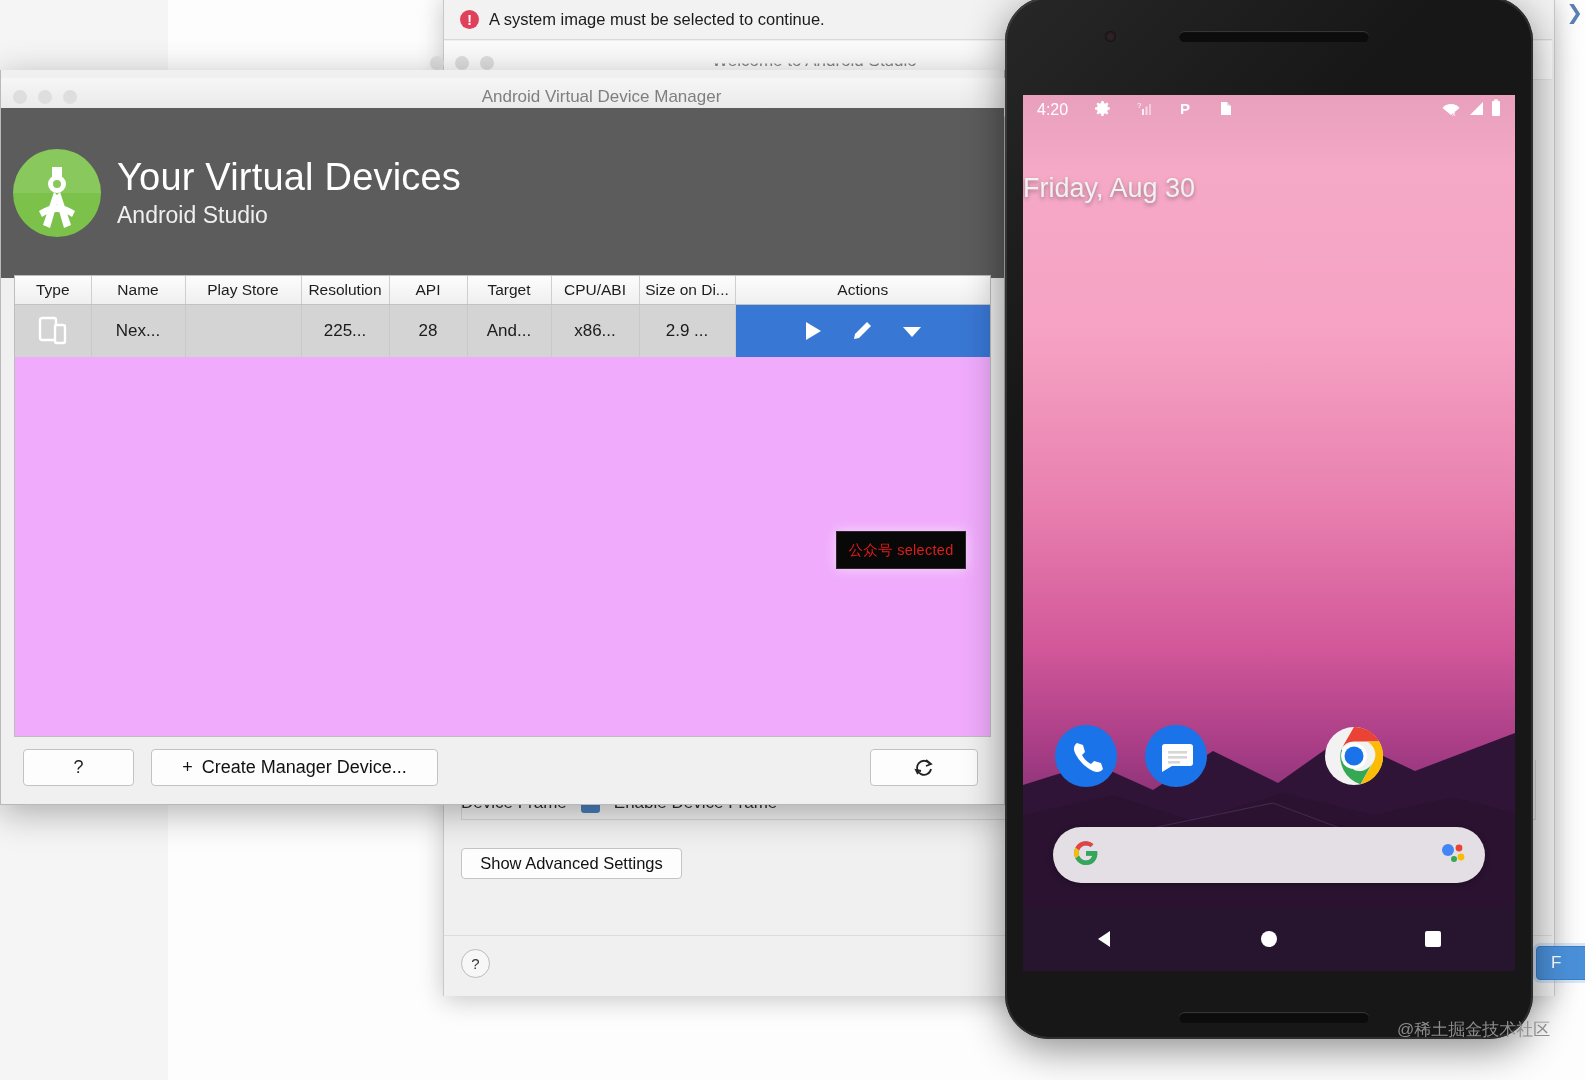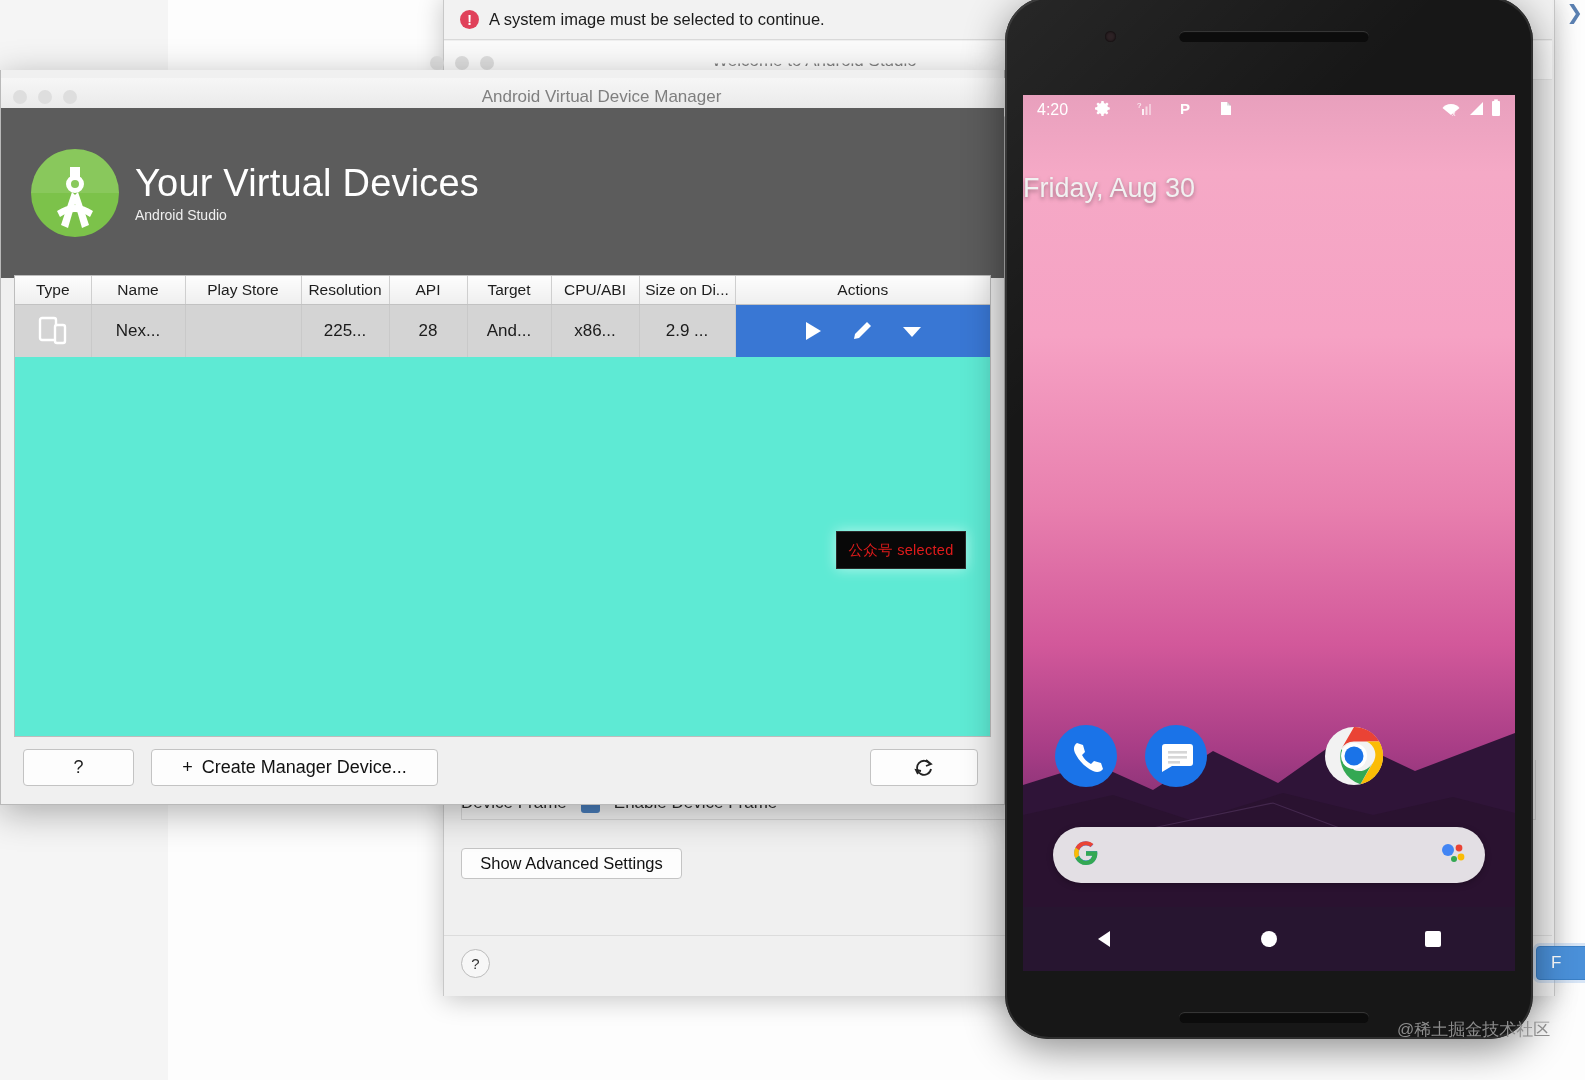--- a/index.html
+++ b/index.html
@@ -91,34 +91,34 @@
   }
   #avd-titlebar .title{
     position:absolute;left:0;right:0;top:9px;text-align:center;
     font-size:17px;color:#7f7f7f;
   }
   #avd-dots{position:absolute;left:12px;top:12px;display:flex;gap:11px;}
   #avd-dots i{width:14px;height:14px;border-radius:50%;background:#dedede;display:block;cursor:pointer;}
 
   #avd-header{
     position:absolute;left:0;top:38px;width:1003px;height:170px;background:#5c5c5c;
-    display:flex;align-items:center;padding-left:30px;box-sizing:border-box;gap:16px;
+    display:flex;align-items:center;padding-left:12px;box-sizing:border-box;gap:16px;
   }
   #avd-logo{width:88px;height:88px;border-radius:50%;background:#7cc24a;position:relative;overflow:hidden;flex:none;}
   #avd-logo .shade{position:absolute;left:0;top:0;width:100%;height:50%;background:rgba(255,255,255,.10);}
   #avd-logo svg{position:absolute;left:0;top:0;}
   #avd-header .htxt h1{
     margin:0;font-size:38px;font-weight:400;color:#fff;line-height:1.1;letter-spacing:.2px;
   }
-  #avd-header .htxt .sub{margin-top:3px;font-size:14px;color:#efefef;}
+  #avd-header .htxt .sub{margin-top:3px;font-size:23px;color:#efefef;}
 
   
   #avd-table-wrap{
     position:absolute;left:13px;top:205px;width:977px;height:462px;
-    background:#5eead4;border:1px solid #bdbdbd;box-sizing:border-box;
+    background:#f0abfc;border:1px solid #bdbdbd;box-sizing:border-box;
   }
   table#avd-table{border-collapse:collapse;width:100%;table-layout:fixed;}
   #avd-table thead th{
     height:28px;background:linear-gradient(#fdfdfd,#efefef);
     border-right:1px solid #cfcfcf;border-bottom:1px solid #c2c2c2;
     font-size:15.5px;font-weight:400;color:#1d1d1d;text-align:center;padding:0;
   }
   #avd-table thead th:last-child{border-right:none;margin-left:32px;}
   #avd-table tbody td{
     height:52px;background:#d4d4d4;border-right:1px solid #c9c9c9;

